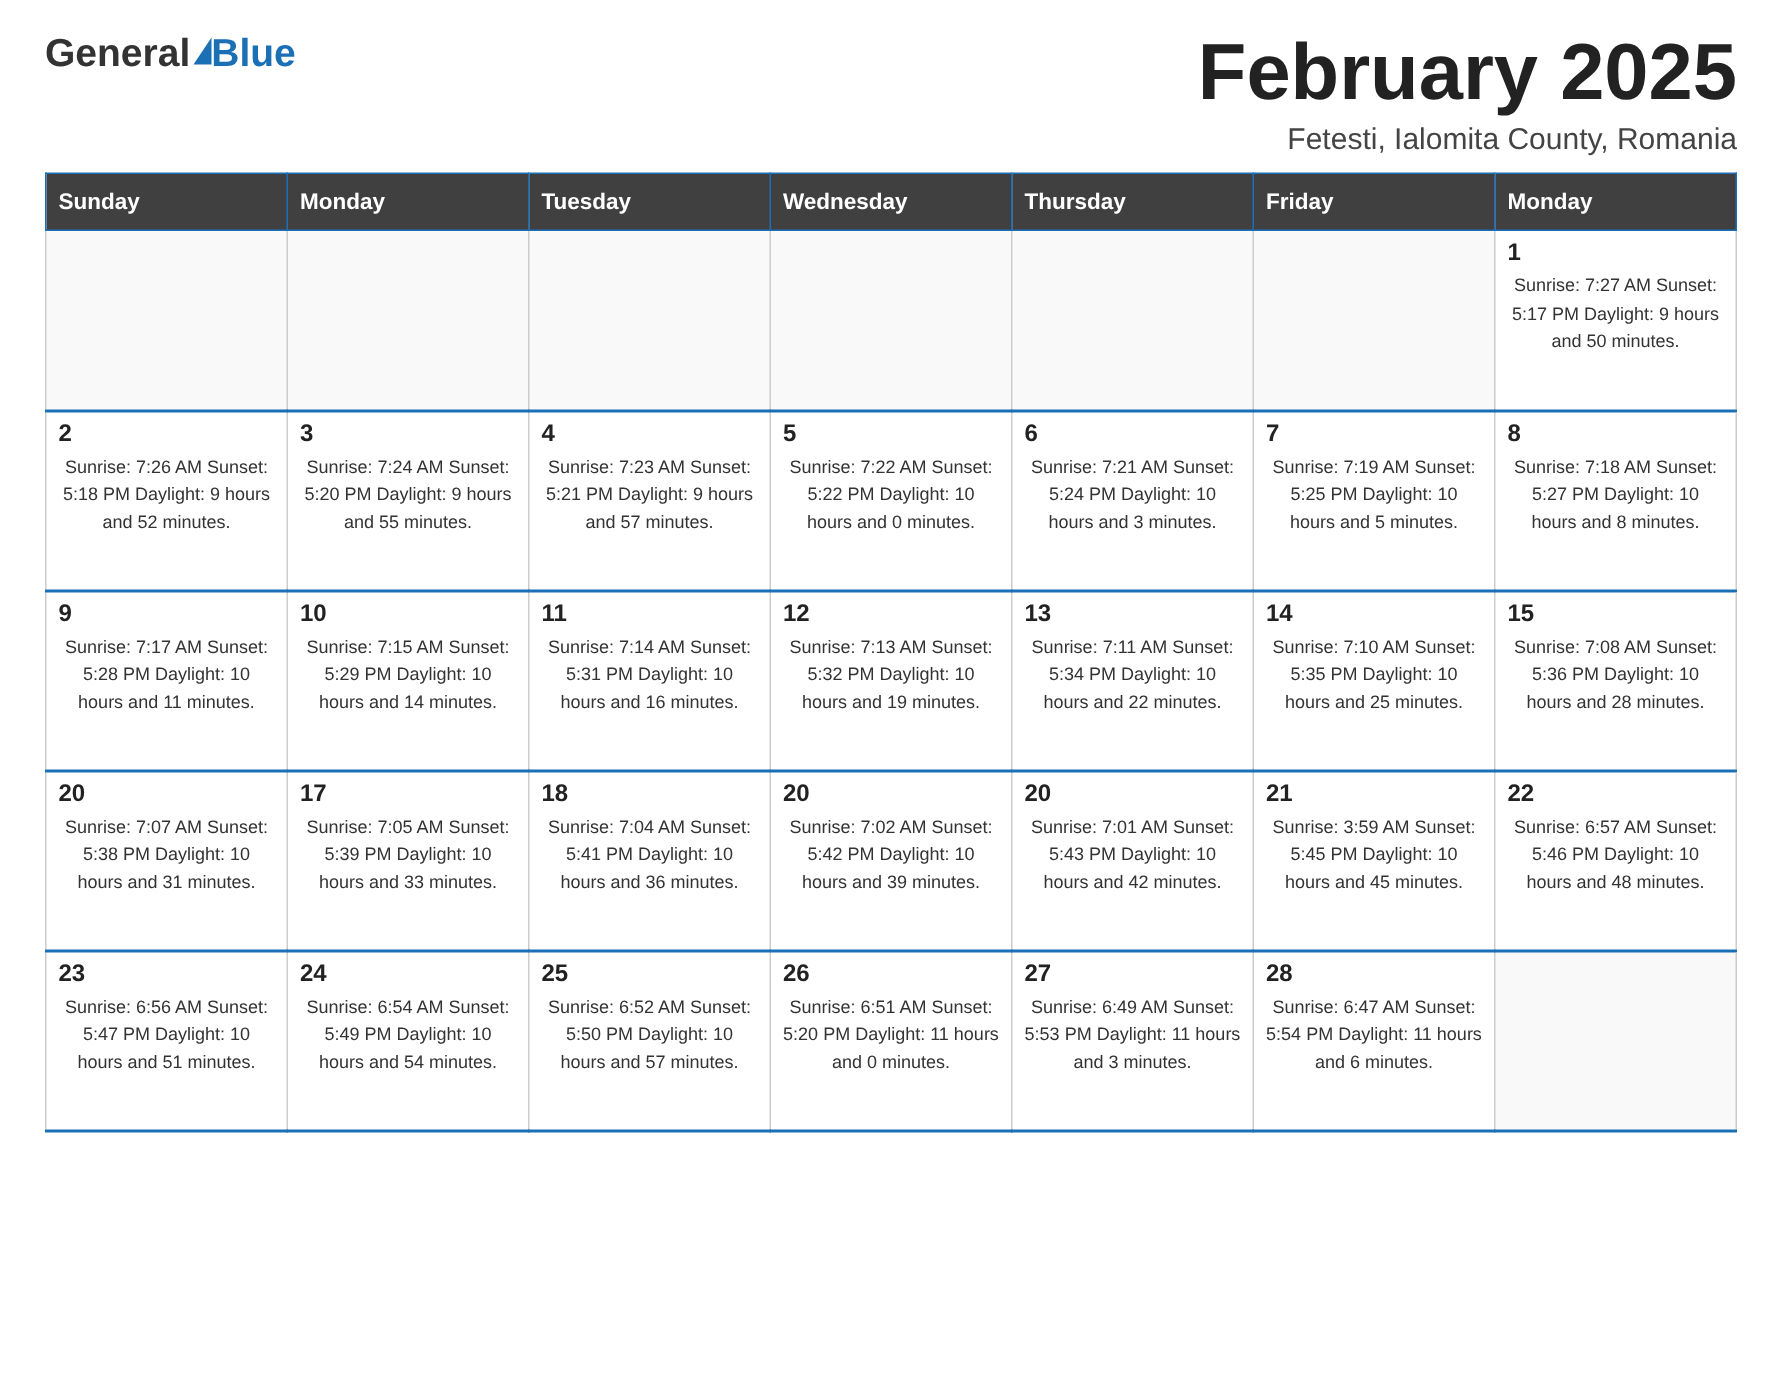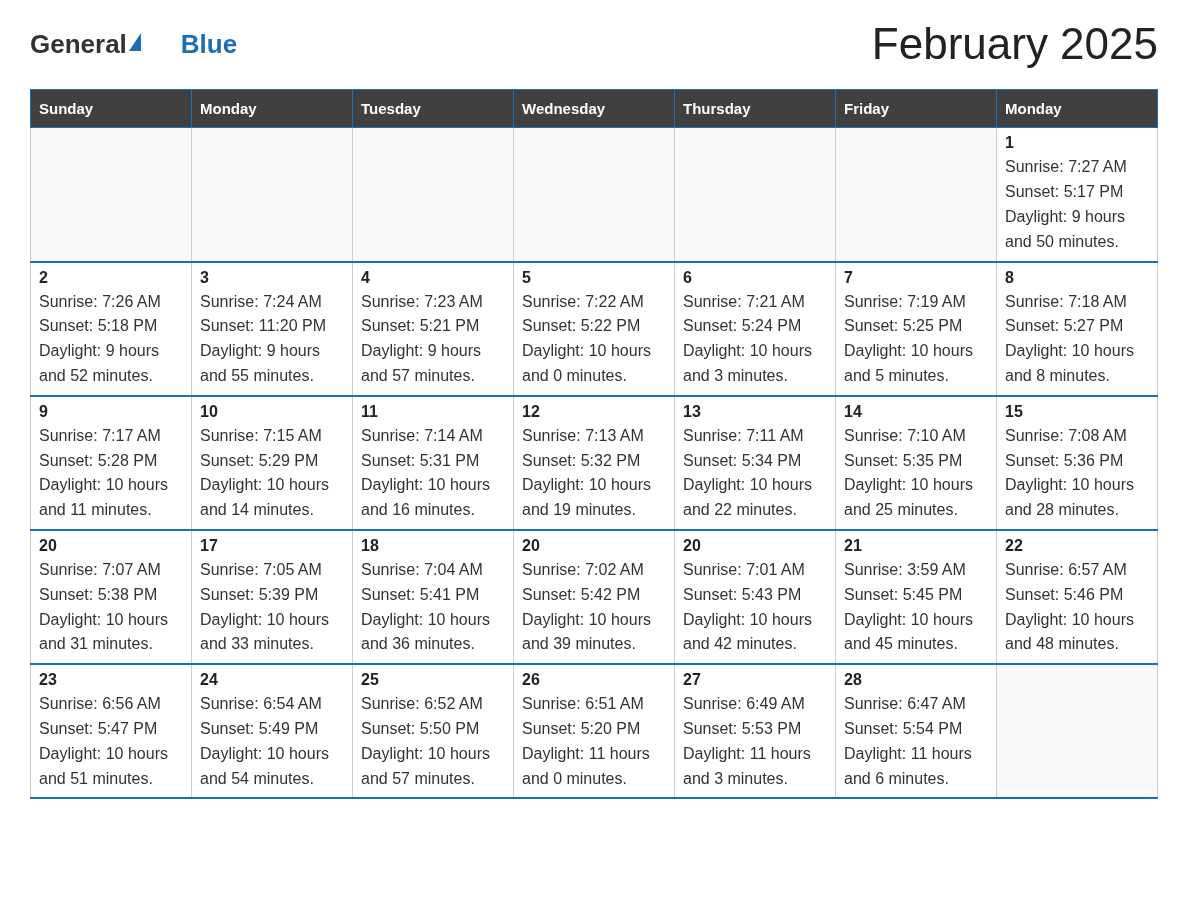--- a/index.html
+++ b/index.html
@@ -6,22 +6,22 @@
     body {
       font-family: Arial, sans-serif;
       background: #fff;
       padding: 20px 30px;
       width: 1188px;
       min-height: 918px;
     }
     .header {
       display: flex;
       justify-content: space-between;
-      align-items: center;
-      margin-bottom: 21px;
+      align-items: flex-start;
+      margin-bottom: 10px;
     }
     .logo {
       display: flex;
       flex-direction: column;
       align-items: flex-start;
     }
     .logo-text {
       display: flex;
       align-items: center;
       gap: 0px;
@@ -32,37 +32,36 @@
       color: #333;
     }
     .logo-blue-part {
       display: flex;
       align-items: center;
     }
     .logo-blue-text {
       font-size: 26px;
       font-weight: bold;
       color: #1a6fb5;
-      padding-left: 40px;
     }
     .logo-triangle {
       width: 0;
       height: 0;
       border-left: 12px solid transparent;
       border-bottom: 18px solid #1a6fb5;
       display: inline-block;
       margin-left: 2px;
       margin-bottom: 4px;
     }
     .title-block {
       text-align: right;
     }
     .month-title {
-      font-size: 44px;
-      font-weight: normal;
+      font-size: 53px;
+      font-weight: bold;
       color: #222;
       line-height: 1.1;
     }
     .subtitle {
       font-size: 20px;
       color: #444;
       margin-top: 4px;
     }
     table {
       width: 100%;
@@ -90,43 +89,45 @@
       border-bottom: 2px solid #1a6fb5;
     }
     .day-number {
       font-size: 16px;
       font-weight: bold;
       color: #222;
       display: block;
       margin-bottom: 3px;
     }
     .day-info {
-      font-size: 16px;
+      font-size: 12px;
       color: #333;
       line-height: 1.55;
+      text-align: center;
     }
     .empty-cell {
       background: #f9f9f9;
     }
   </style>
 </head>
 <body>
 
 <div class="header">
   <div class="logo">
     <div class="logo-text">
       <span class="logo-general">General</span>
       <div class="logo-blue-part">
         <span class="logo-triangle"></span>
         <span class="logo-blue-text">Blue</span>
       </div>
     </div>
   </div>
   <div class="title-block">
     <div class="month-title">February 2025</div>
+    <div class="subtitle">Fetesti, Ialomita County, Romania</div>
   </div>
 </div>
 
 <table>
   <thead>
     <tr>
     <th>Sunday</th>
         <th>Monday</th>
         <th>Tuesday</th>
         <th>Wednesday</th>
@@ -153,21 +154,21 @@
       <tr>
         <td>
           <span class="day-number">2</span>
           <div class="day-info">Sunrise: 7:26 AM
 Sunset: 5:18 PM
 Daylight: 9 hours and 52 minutes.</div>
         </td>
         <td>
           <span class="day-number">3</span>
           <div class="day-info">Sunrise: 7:24 AM
-Sunset: 11:20 PM
+Sunset: 5:20 PM
 Daylight: 9 hours and 55 minutes.</div>
         </td>
         <td>
           <span class="day-number">4</span>
           <div class="day-info">Sunrise: 7:23 AM
 Sunset: 5:21 PM
 Daylight: 9 hours and 57 minutes.</div>
         </td>
         <td>
           <span class="day-number">5</span>

